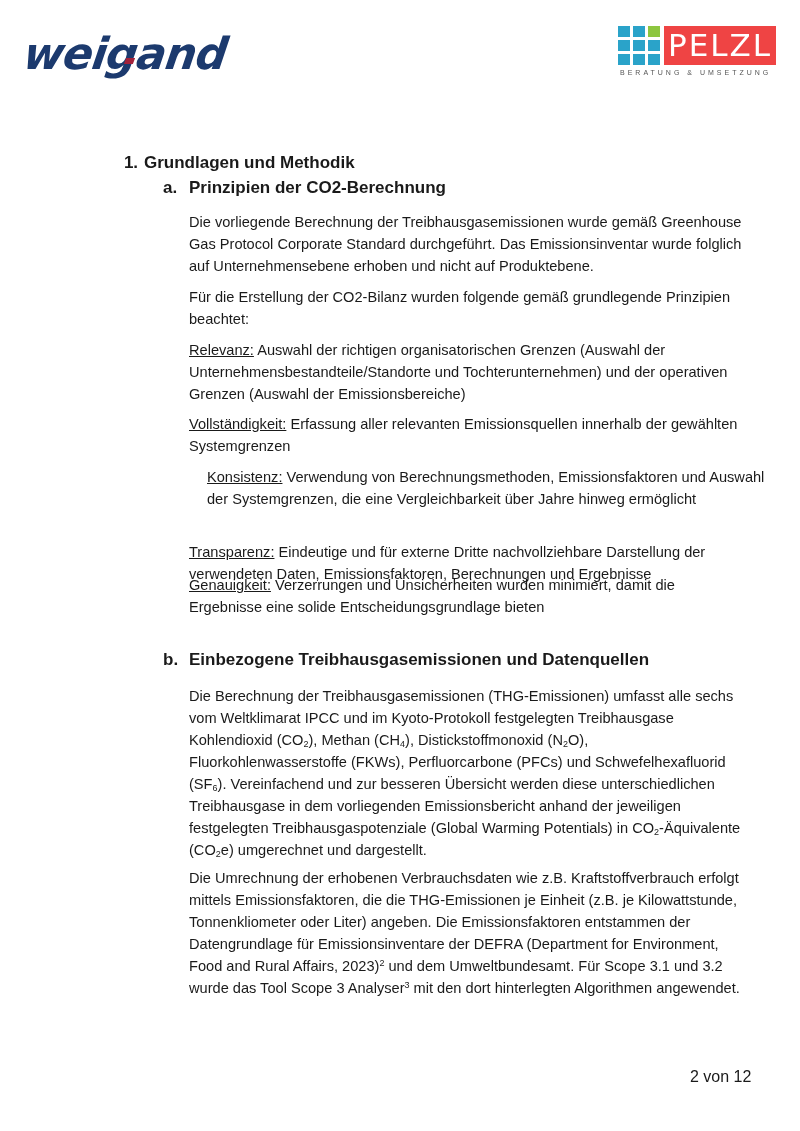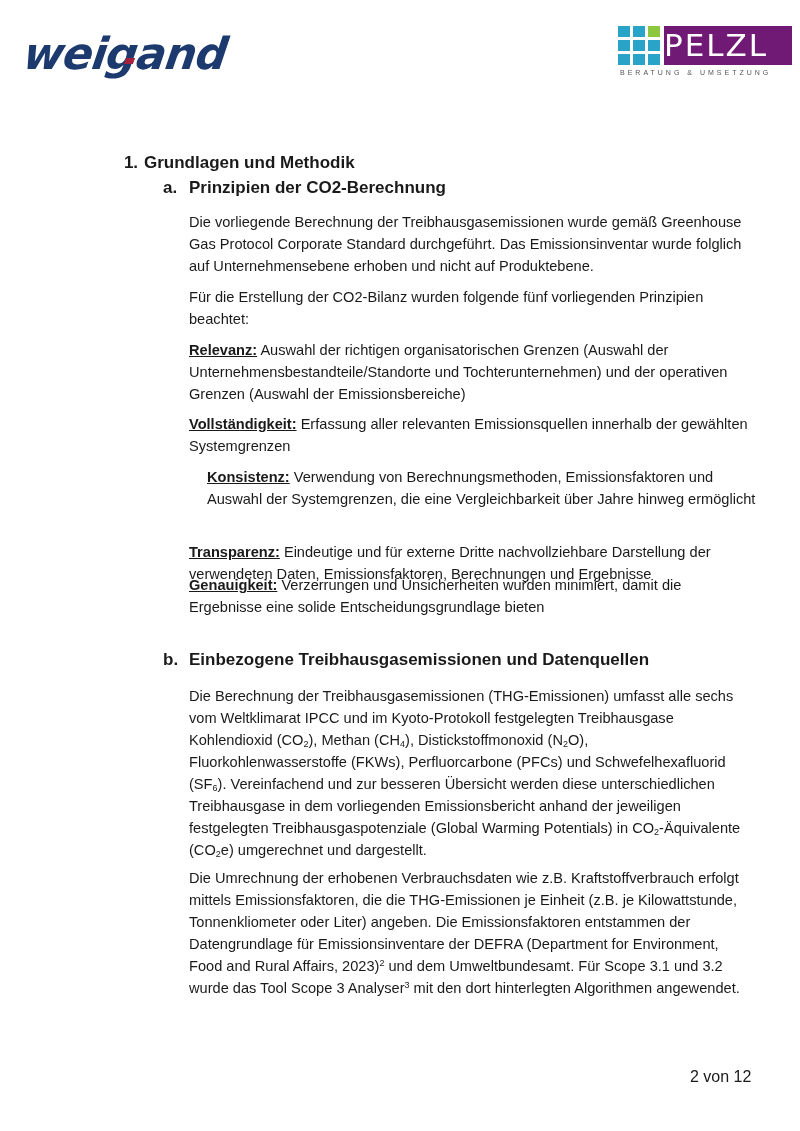--- a/index.html
+++ b/index.html
@@ -10,34 +10,34 @@
   .logo-weigand .word { font-family:"DejaVu Sans", sans-serif; font-weight:bold; font-style:italic;
         font-size:44px; color:#1c3a6e; letter-spacing:-1px; line-height:52px; transform:skewX(-8deg);
         display:inline-block; }
   .logo-weigand .dot { position:absolute; left:101px; top:30px; width:9px; height:6px; background:#a3213a; transform:skewX(-20deg); }
 
   .logo-pelzl { position:absolute; left:618px; top:26px; width:160px; height:55px; }
   .pelzl-grid { position:absolute; left:0; top:0; width:44px; height:40px; display:grid;
         grid-template-columns:repeat(3, 12px); grid-template-rows:repeat(3, 11px); gap:3px; }
   .pelzl-grid span { background:#2aa3c9; display:block; }
   .pelzl-grid span.green { background:#8dc63f; }
-  .pelzl-box { position:absolute; left:46px; top:0; width:128px; height:39px; background:#701a75;
-        color:#ffffff; font-size:31px; letter-spacing:2px; line-height:39px; text-align:left;
+  .pelzl-box { position:absolute; left:46px; top:0; width:112px; height:39px; background:#ef4444;
+        color:#ffffff; font-size:31px; letter-spacing:2px; line-height:39px; text-align:center;
         font-family:"DejaVu Sans", sans-serif; font-weight:normal; }
   .pelzl-tag { position:absolute; left:2px; top:43px; width:160px; font-size:7px; letter-spacing:3px;
         color:#555555; text-transform:uppercase; white-space:nowrap; }
 
   .content { position:absolute; left:0; top:0; width:800px; }
   .h1 { position:absolute; left:118px; top:153px; font-size:17px; font-weight:bold; color:#1a1a1a; white-space:nowrap;text-align:center; }
   .h1 .num { display:inline-block; width:26px; }
   .h2 { position:absolute; left:163px; font-size:17px; font-weight:bold; color:#1a1a1a; white-space:nowrap; }
   .h2 .num { display:inline-block; width:26px; }
 
   .para { position:absolute; left:189px; width:560px; font-size:14.6px; line-height:22px; color:#1a1a1a; }
-  .para .term { text-decoration:underline;font-weight:bold; }
+  .para .term { text-decoration:underline; }
   sub { font-size:9px; vertical-align:-2px; line-height:0; }
   sup { font-size:9px; vertical-align:5px; line-height:0; }
 
   .footer { position:absolute; left:690px; top:1068px; font-size:16px; color:#1a1a1a; }
 </style>
 </head>
 <body>
 
 <div class="logo-weigand">
   <span class="word">weigand</span>
@@ -63,21 +63,21 @@
 <div class="content">
   <div class="h1">
     <span class="num">1.</span><span>Grundlagen und Methodik</span>
   </div>
 
   <div class="h2" style="top:178px;">
     <span class="num">a.</span><span>Prinzipien der CO2-Berechnung</span>
   </div>
 
   <p class="para" style="top:211px; margin:0;">Die vorliegende Berechnung der Treibhausgasemissionen wurde gemäß Greenhouse Gas Protocol Corporate Standard durchgeführt. Das Emissionsinventar wurde folglich auf Unternehmensebene erhoben und nicht auf Produktebene.</p>
-  <p class="para" style="top:286px; margin:0;">Für die Erstellung der CO2-Bilanz wurden folgende fünf vorliegenden Prinzipien beachtet:</p>
+  <p class="para" style="top:286px; margin:0;">Für die Erstellung der CO2-Bilanz wurden folgende gemäß grundlegende Prinzipien beachtet:</p>
 
   <p class="para" style="top:339px; margin:0;">
     <span class="term">Relevanz:</span><span> Auswahl der richtigen organisatorischen Grenzen (Auswahl der Unternehmensbestandteile/Standorte und Tochterunternehmen) und der operativen Grenzen (Auswahl der Emissionsbereiche)</span>
   </p>
   <p class="para" style="top:413px; margin:0;">
     <span class="term">Vollständigkeit:</span><span> Erfassung aller relevanten Emissionsquellen innerhalb der gewählten Systemgrenzen</span>
   </p>
   <p class="para" style="top:448px; margin:18px;">
     <span class="term">Konsistenz:</span><span> Verwendung von Berechnungsmethoden, Emissionsfaktoren und Auswahl der Systemgrenzen, die eine Vergleichbarkeit über Jahre hinweg ermöglicht</span>
   </p>

